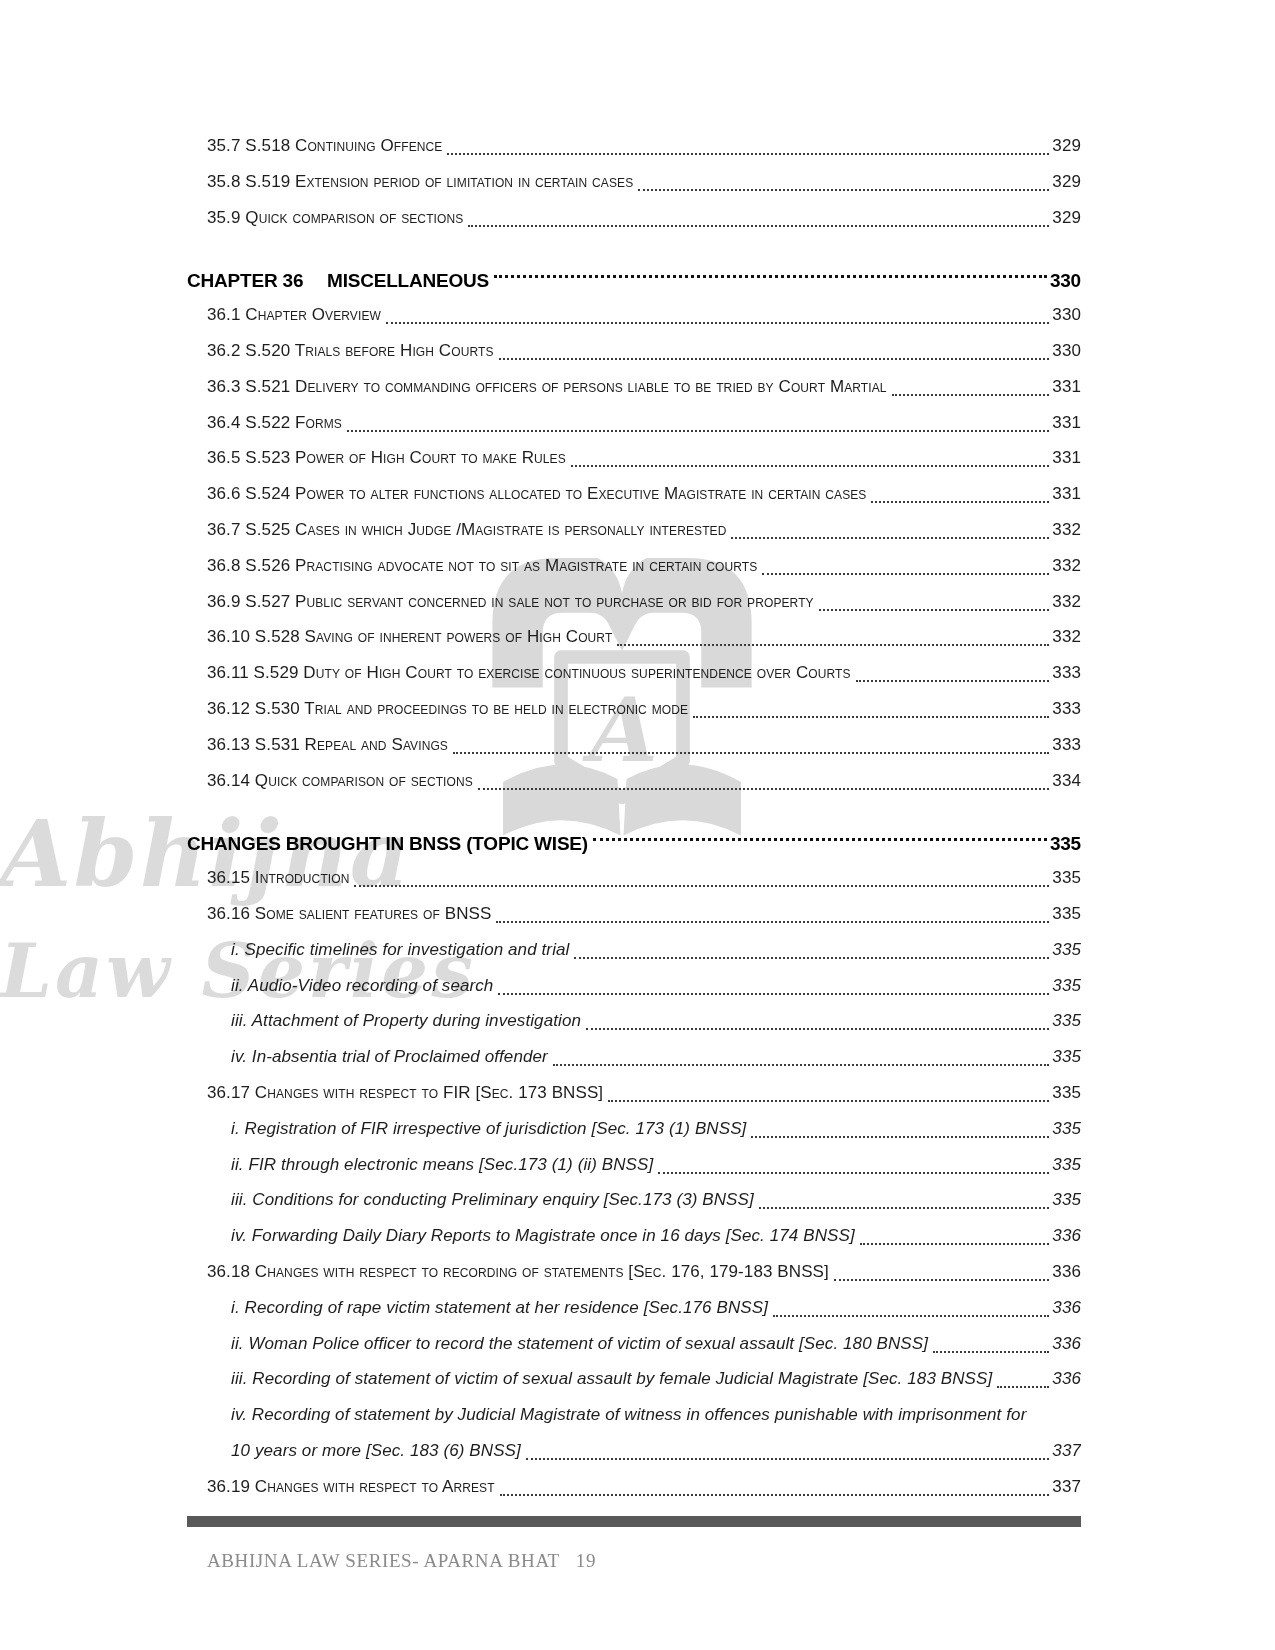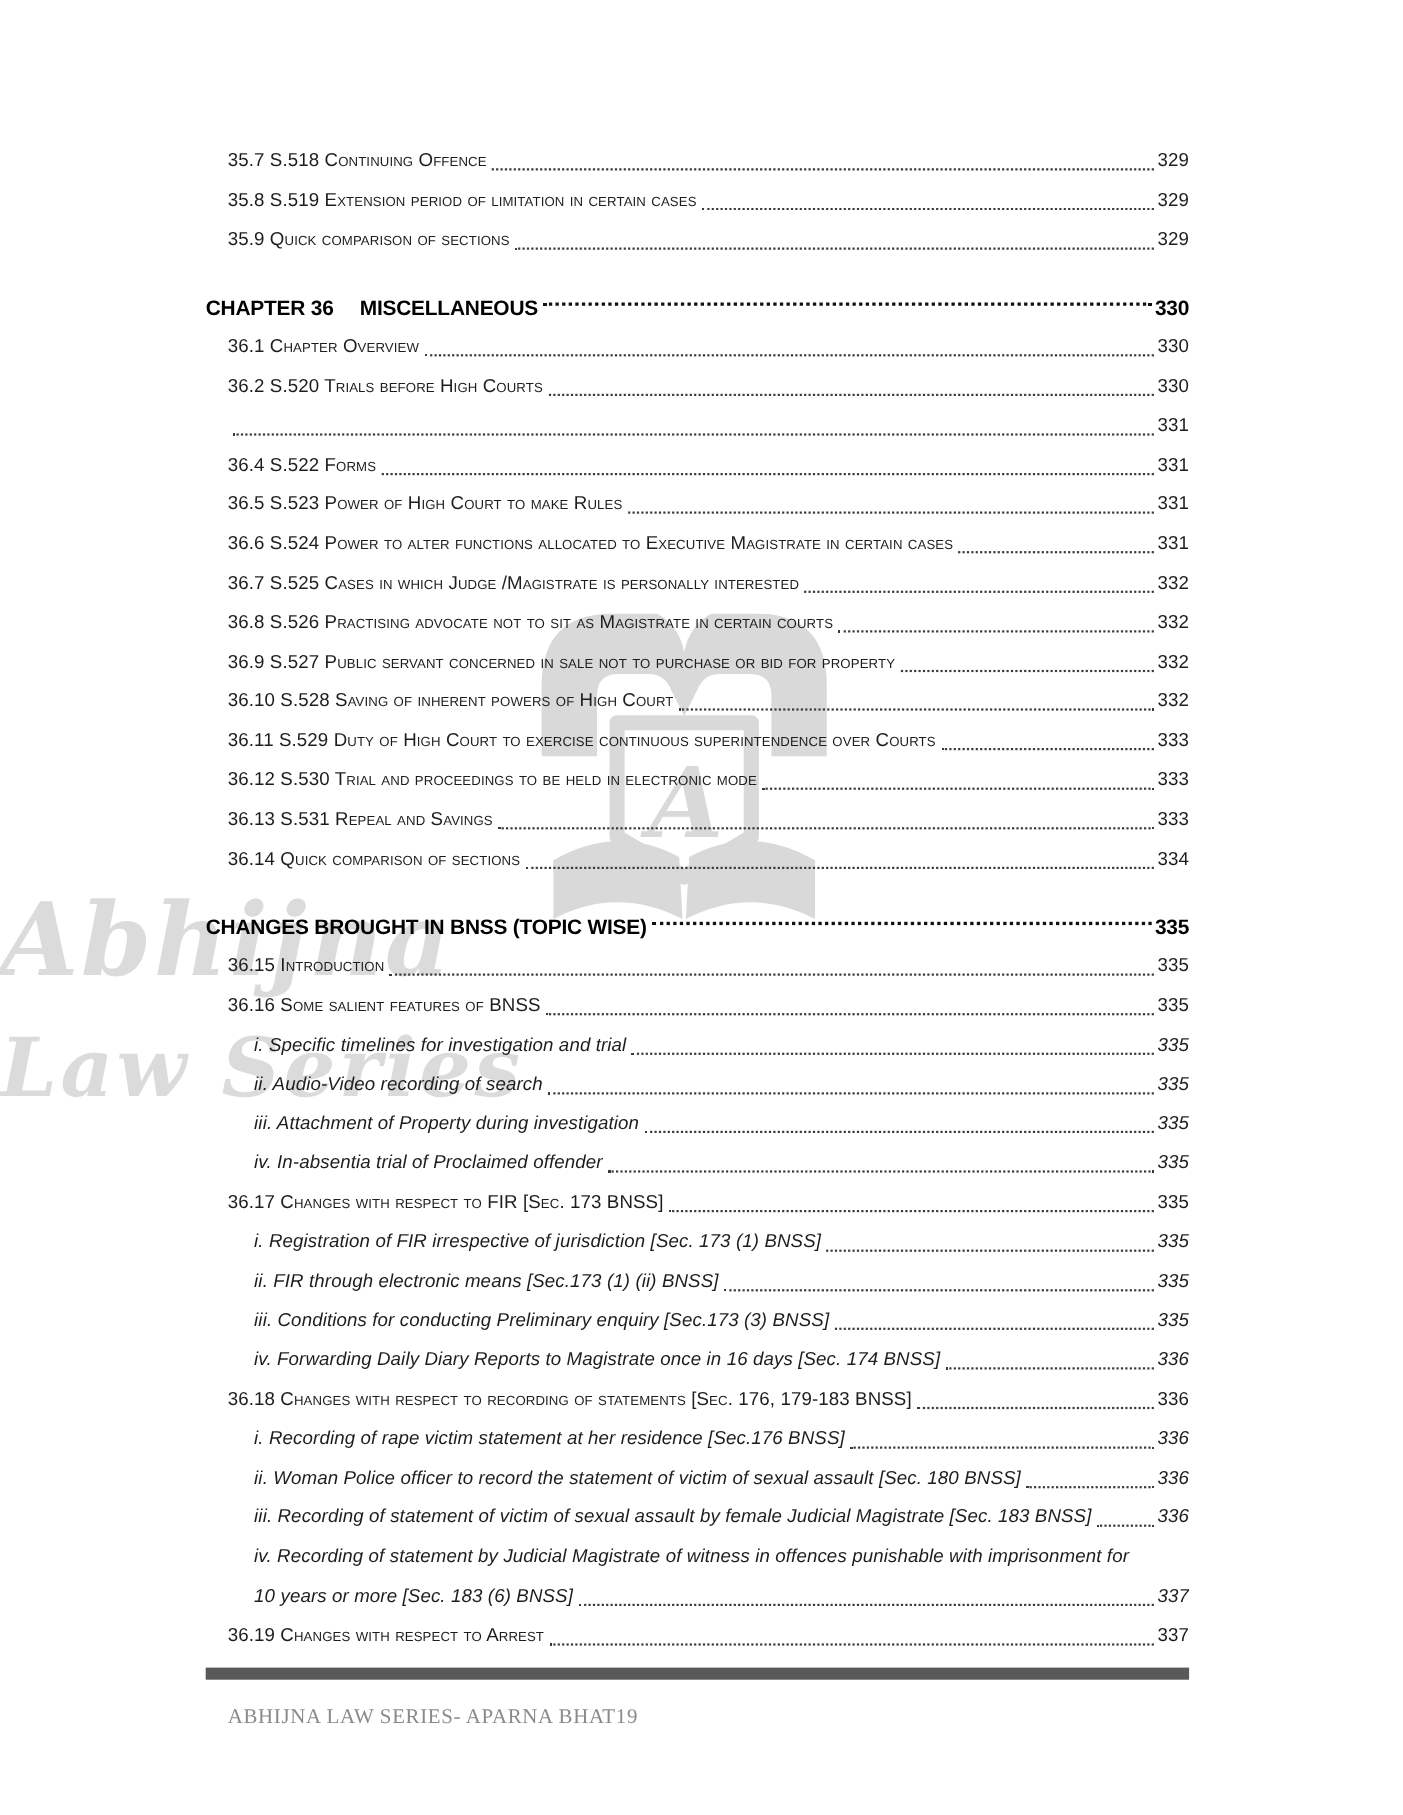--- a/index.html
+++ b/index.html
@@ -31,21 +31,21 @@
   .row.h1 .leader{border-bottom:3px dotted #111;height:19px;}
   .ch-label{display:inline-block;min-width:140px;}
 
   
   .footer-bar{position:absolute;left:187px;top:1516px;width:894px;height:11px;
               background:#595959;z-index:1;}
   .footer{position:absolute;left:187px;top:1550px;width:894px;z-index:1;
           font-family:"Liberation Serif",serif;font-size:19px;color:#8a8a8a;
           display:flex;letter-spacing:0.6px;}
   .footer .ft-left{padding-left:20px;}
-  .footer .ft-right{padding-right:6px;}
+  .footer .ft-right{padding-right:6px;margin-left:16px;}
 </style>
 </head>
 <body>
 
 <div class="page">
 
   <div class="watermark">
     <svg class="wm-logo" viewBox="0 0 200 200">
 
       <path d="M15,100 V58 Q15,15 57,15 H84 Q97,22 100,38 Q103,22 116,15 H143 Q185,15 185,58 V100 H152 V64
@@ -88,20 +88,21 @@
         <span class="txt">36.1 Chapter Overview</span>
         <span class="leader"></span>
         <span class="pg">330</span>
       </div>
       <div class="row l2">
         <span class="txt">36.2 S.520 Trials before High Courts</span>
         <span class="leader"></span>
         <span class="pg">330</span>
       </div>
       <div class="row l2">
+        <span class="txt">36.3 S.521 Delivery to commanding officers of persons liable to be tried by Court Martial</span>
         <span class="leader"></span>
         <span class="pg">331</span>
       </div>
       <div class="row l2">
         <span class="txt">36.4 S.522 Forms</span>
         <span class="leader"></span>
         <span class="pg">331</span>
       </div>
       <div class="row l2">
         <span class="txt">36.5 S.523 Power of High Court to make Rules</span>

